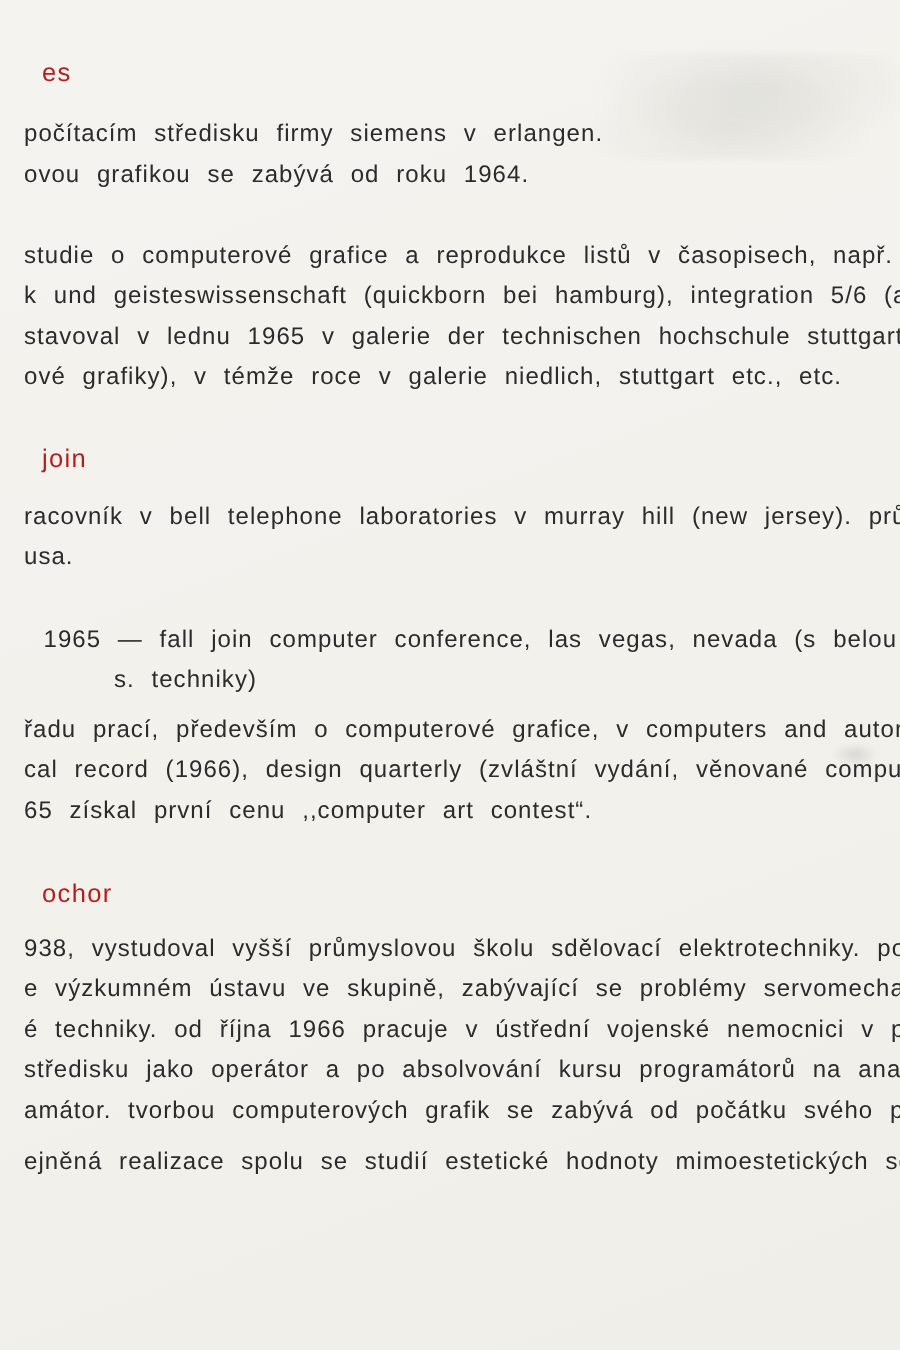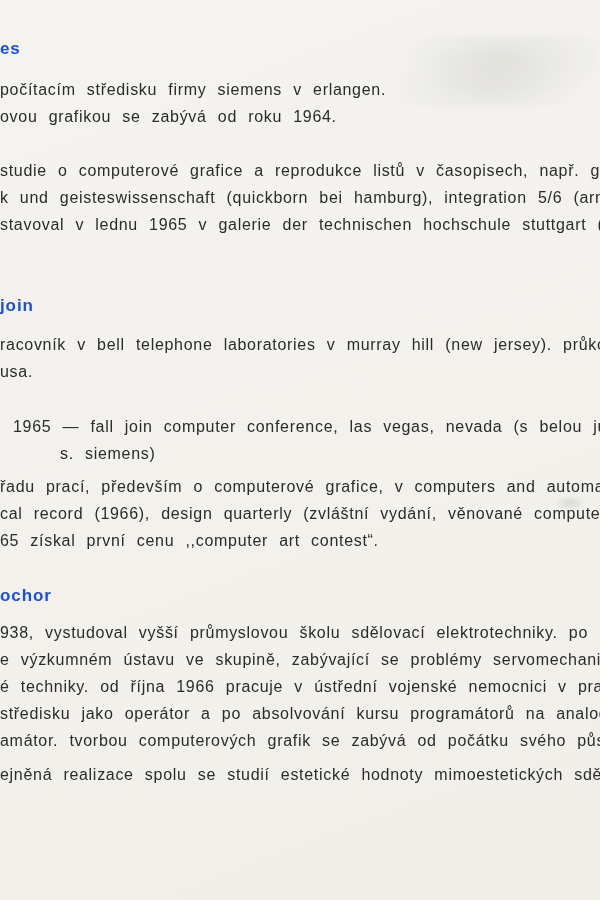--- a/index.html
+++ b/index.html
@@ -20,29 +20,31 @@
     overflow: hidden;
   }
   .ln {
     position: absolute;
     white-space: nowrap;
     font-size: 16px;
     line-height: 20px;
     letter-spacing: 0.7px;
     word-spacing: 6px;
     color: #2b2b2b;
+    padding-left: 16px;
   }
   .hd {
     position: absolute;
     white-space: nowrap;
     font-size: 17px;
     line-height: 22px;
-    font-weight: 700;
+    font-weight: 400;
     letter-spacing: 0.9px;
-    color: #1d4ed8;
+    color: #b91c1c;
+    margin-left: 28px;
   }
   .artifact {
     position: absolute;
     pointer-events: none;
   }
   .bleed-top-right {
     top: 36px; left: 390px;
     width: 210px; height: 70px;
     background:
       radial-gradient(ellipse at 55% 30%, rgba(190,190,184,0.28), rgba(190,190,184,0) 65%),
@@ -63,26 +65,27 @@
 
   <div class="artifact bleed-top-right"></div>
   <div class="artifact smudge-mid-right"></div>
 
   <div class="hd" style="top:38px;  left:0">es</div>
   <div class="ln" style="top:80px;  left:0">počítacím středisku firmy siemens v erlangen.</div>
   <div class="ln" style="top:107px; left:0">ovou grafikou se zabývá od roku 1964.</div>
   <div class="ln" style="top:161px; left:0">studie o computerové grafice a reprodukce listů v časopisech, např. grundlagen</div>
   <div class="ln" style="top:188px; left:0">k und geisteswissenschaft (quickborn bei hamburg), integration 5/6 (arnhem) e</div>
   <div class="ln" style="top:215px; left:0">stavoval v lednu 1965 v galerie der technischen hochschule stuttgart (vůbec p</div>
+  <div class="ln" style="top:242px; left:0">ové grafiky), v témže roce v galerie niedlich, stuttgart etc., etc.</div>
 
   <div class="hd" style="top:295px; left:0">join</div>
   <div class="ln" style="top:335px; left:0">racovník v bell telephone laboratories v murray hill (new jersey). průkopník c</div>
   <div class="ln" style="top:362px; left:0">usa.</div>
   <div class="ln" style="top:417px; left:13px">1965 — fall join computer conference, las vegas, nevada (s belou juleszem a</div>
-  <div class="ln" style="top:444px; left:60px">s. siemens)</div>
+  <div class="ln" style="top:444px; left:60px">s. techniky)</div>
   <div class="ln" style="top:477px; left:0">řadu prací, především o computerové grafice, v computers and automation</div>
   <div class="ln" style="top:504px; left:0">cal record (1966), design quarterly (zvláštní vydání, věnované computerové</div>
   <div class="ln" style="top:531px; left:0">65 získal první cenu ,,computer art contest“.</div>
 
   <div class="hd" style="top:585px; left:0">ochor</div>
   <div class="ln" style="top:623px; left:0">938, vystudoval vyšší průmyslovou školu sdělovací elektrotechniky. po absolv</div>
   <div class="ln" style="top:650px; left:0">e výzkumném ústavu ve skupině, zabývající se problémy servomechanismů, a</div>
   <div class="ln" style="top:677px; left:0">é techniky. od října 1966 pracuje v ústřední vojenské nemocnici v praze v anal</div>
   <div class="ln" style="top:704px; left:0">středisku jako operátor a po absolvování kursu programátorů na analogových</div>
   <div class="ln" style="top:731px; left:0">amátor. tvorbou computerových grafik se zabývá od počátku svého působení ve</div>

